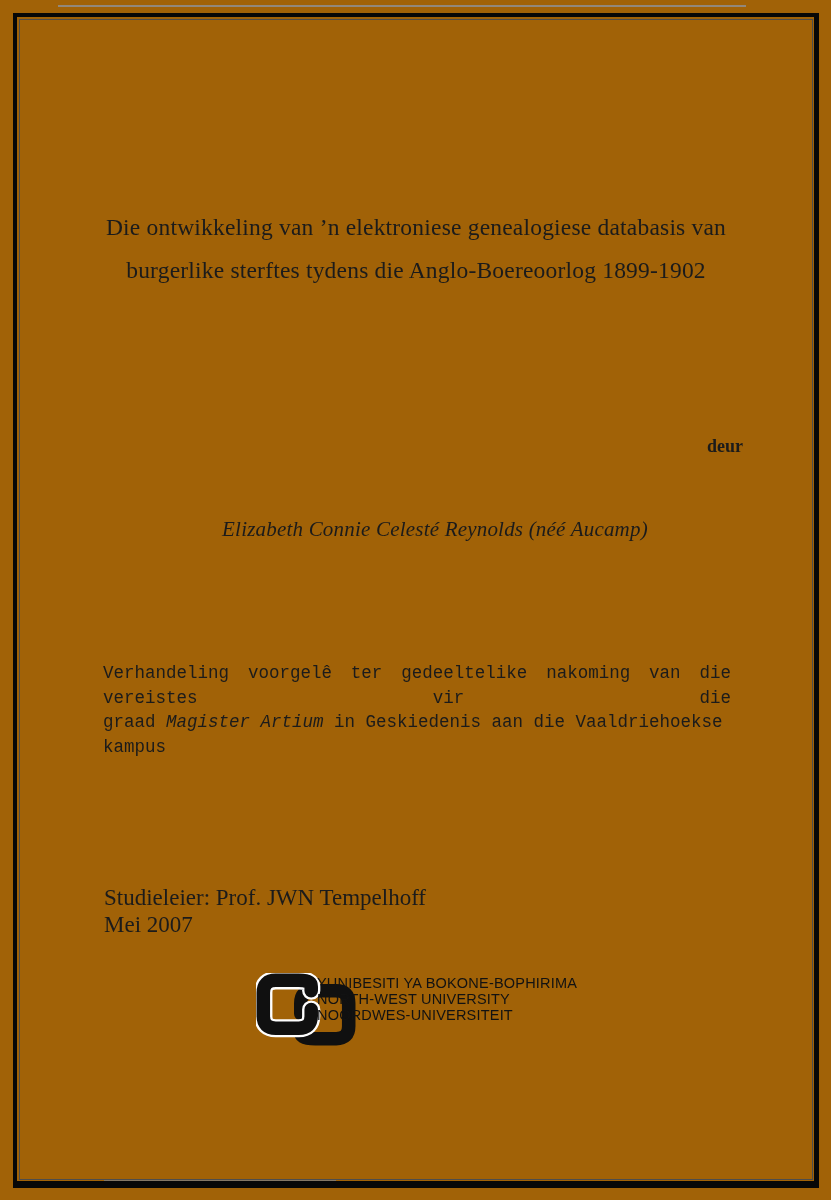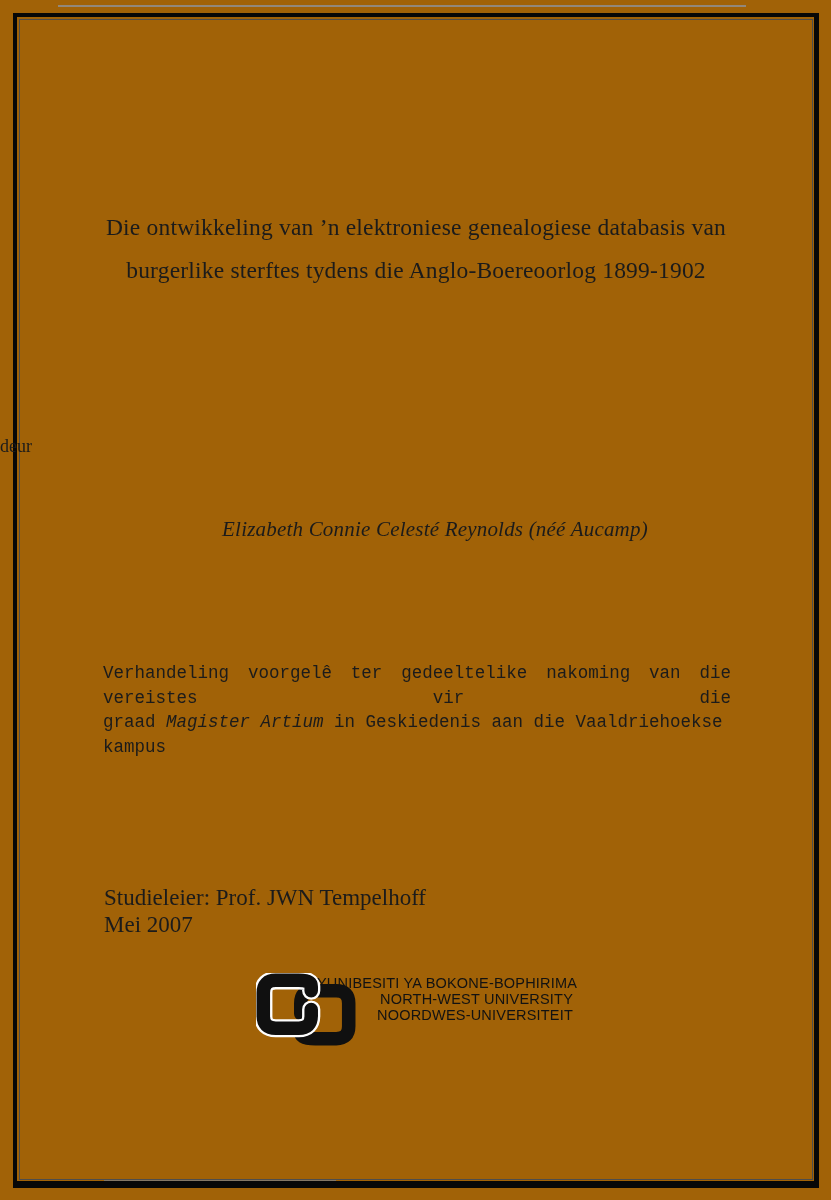--- a/index.html
+++ b/index.html
@@ -49,22 +49,23 @@
     position: absolute;
     top: 206px; left: 60px; width: 712px;
     text-align: center;
     font-size: 23.5px;
     line-height: 43px;
     letter-spacing: 0.2px;
   }
   .byline {
     position: absolute;
     top: 436px; left: 0; width: 743px;
-    text-align: left;
+    text-align: right;
     font-size: 18px;
+    font-weight: bold;
   }
   .author-line {
     position: absolute;
     top: 517px; left: 40px; width: 790px;
     text-align: center;
     font-size: 21px;
     letter-spacing: 0.2px;
     font-style: italic;
   }
   .submission-block {
@@ -92,21 +93,21 @@
     top: 971px; left: 256px;
   }
   .logo-mark {
     position: absolute;
     top: 2px; left: 0;
   }
   .logo-text {
     position: absolute;
     top: 5px; left: 61px;
     width: 256px;
-    text-align: right;
+    text-align: left;
     font-family: "Liberation Sans", "DejaVu Sans", sans-serif;
     font-size: 14.5px;
     line-height: 15.8px;
     letter-spacing: 0.2px;
     color: #121212;
     white-space: nowrap;
   }
 </style>
 </head>
 <body>

